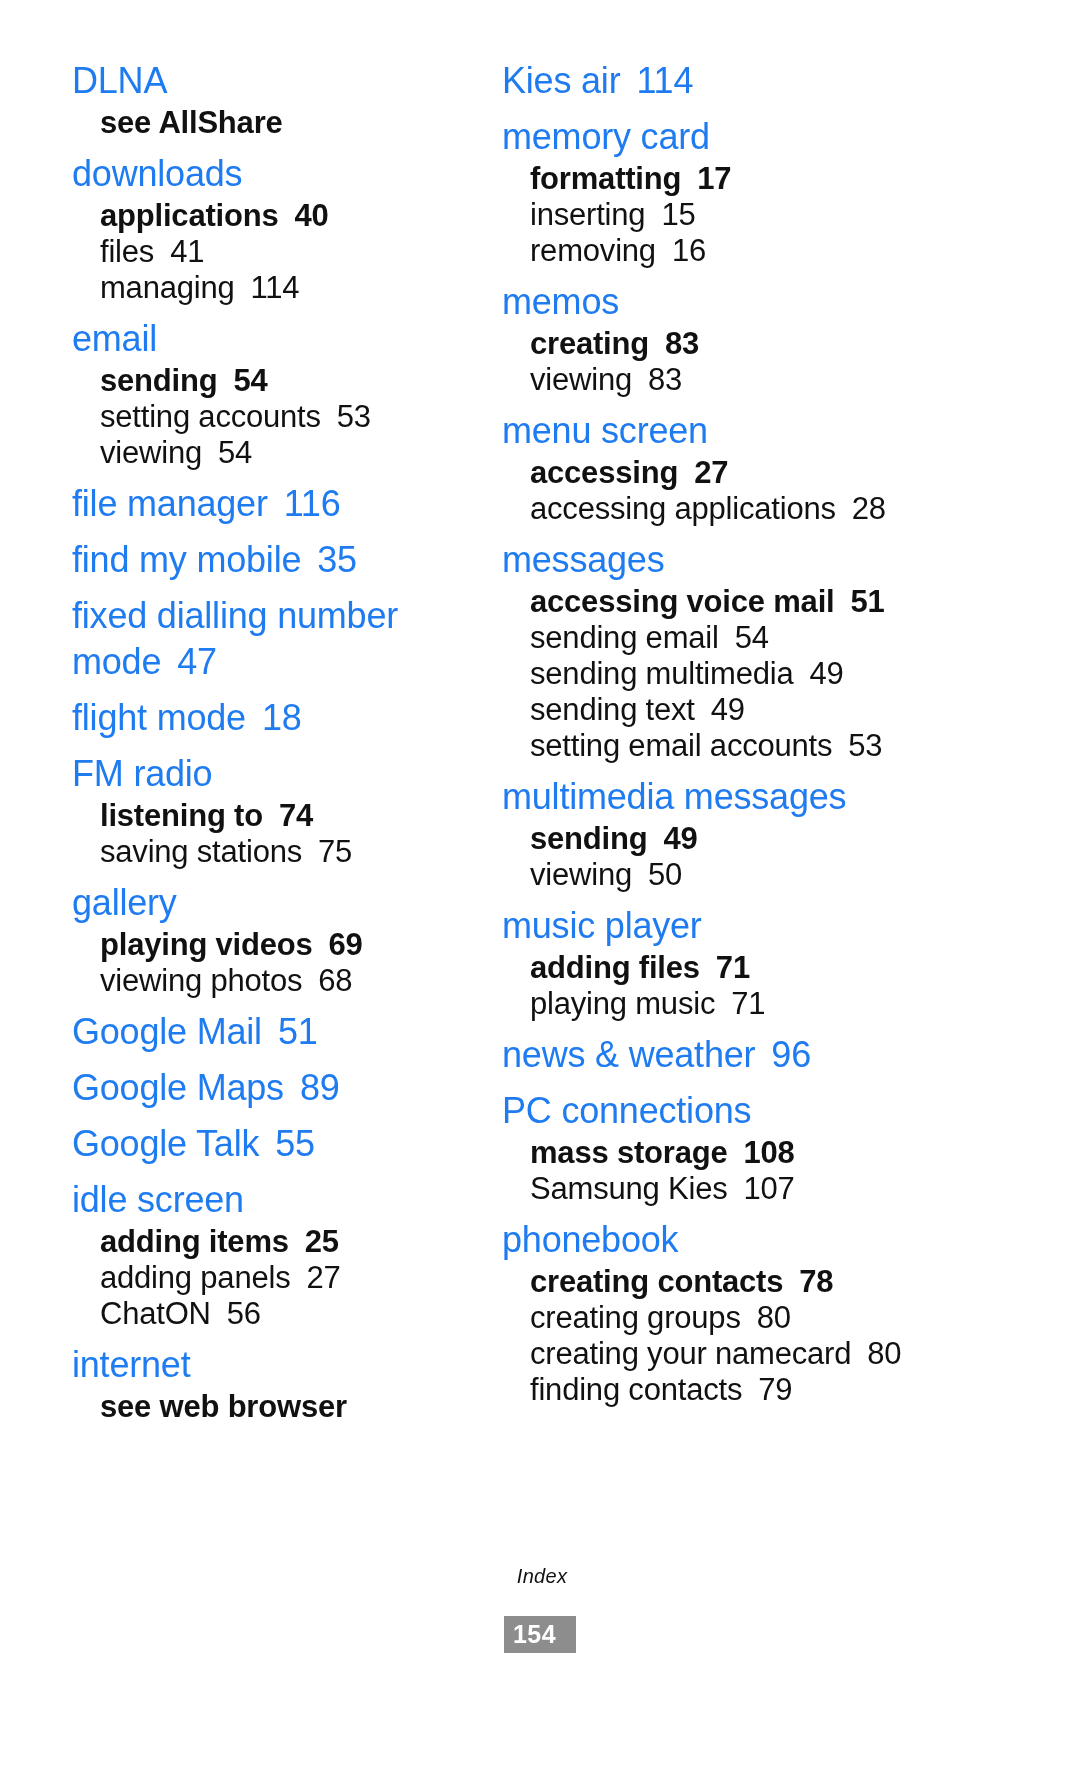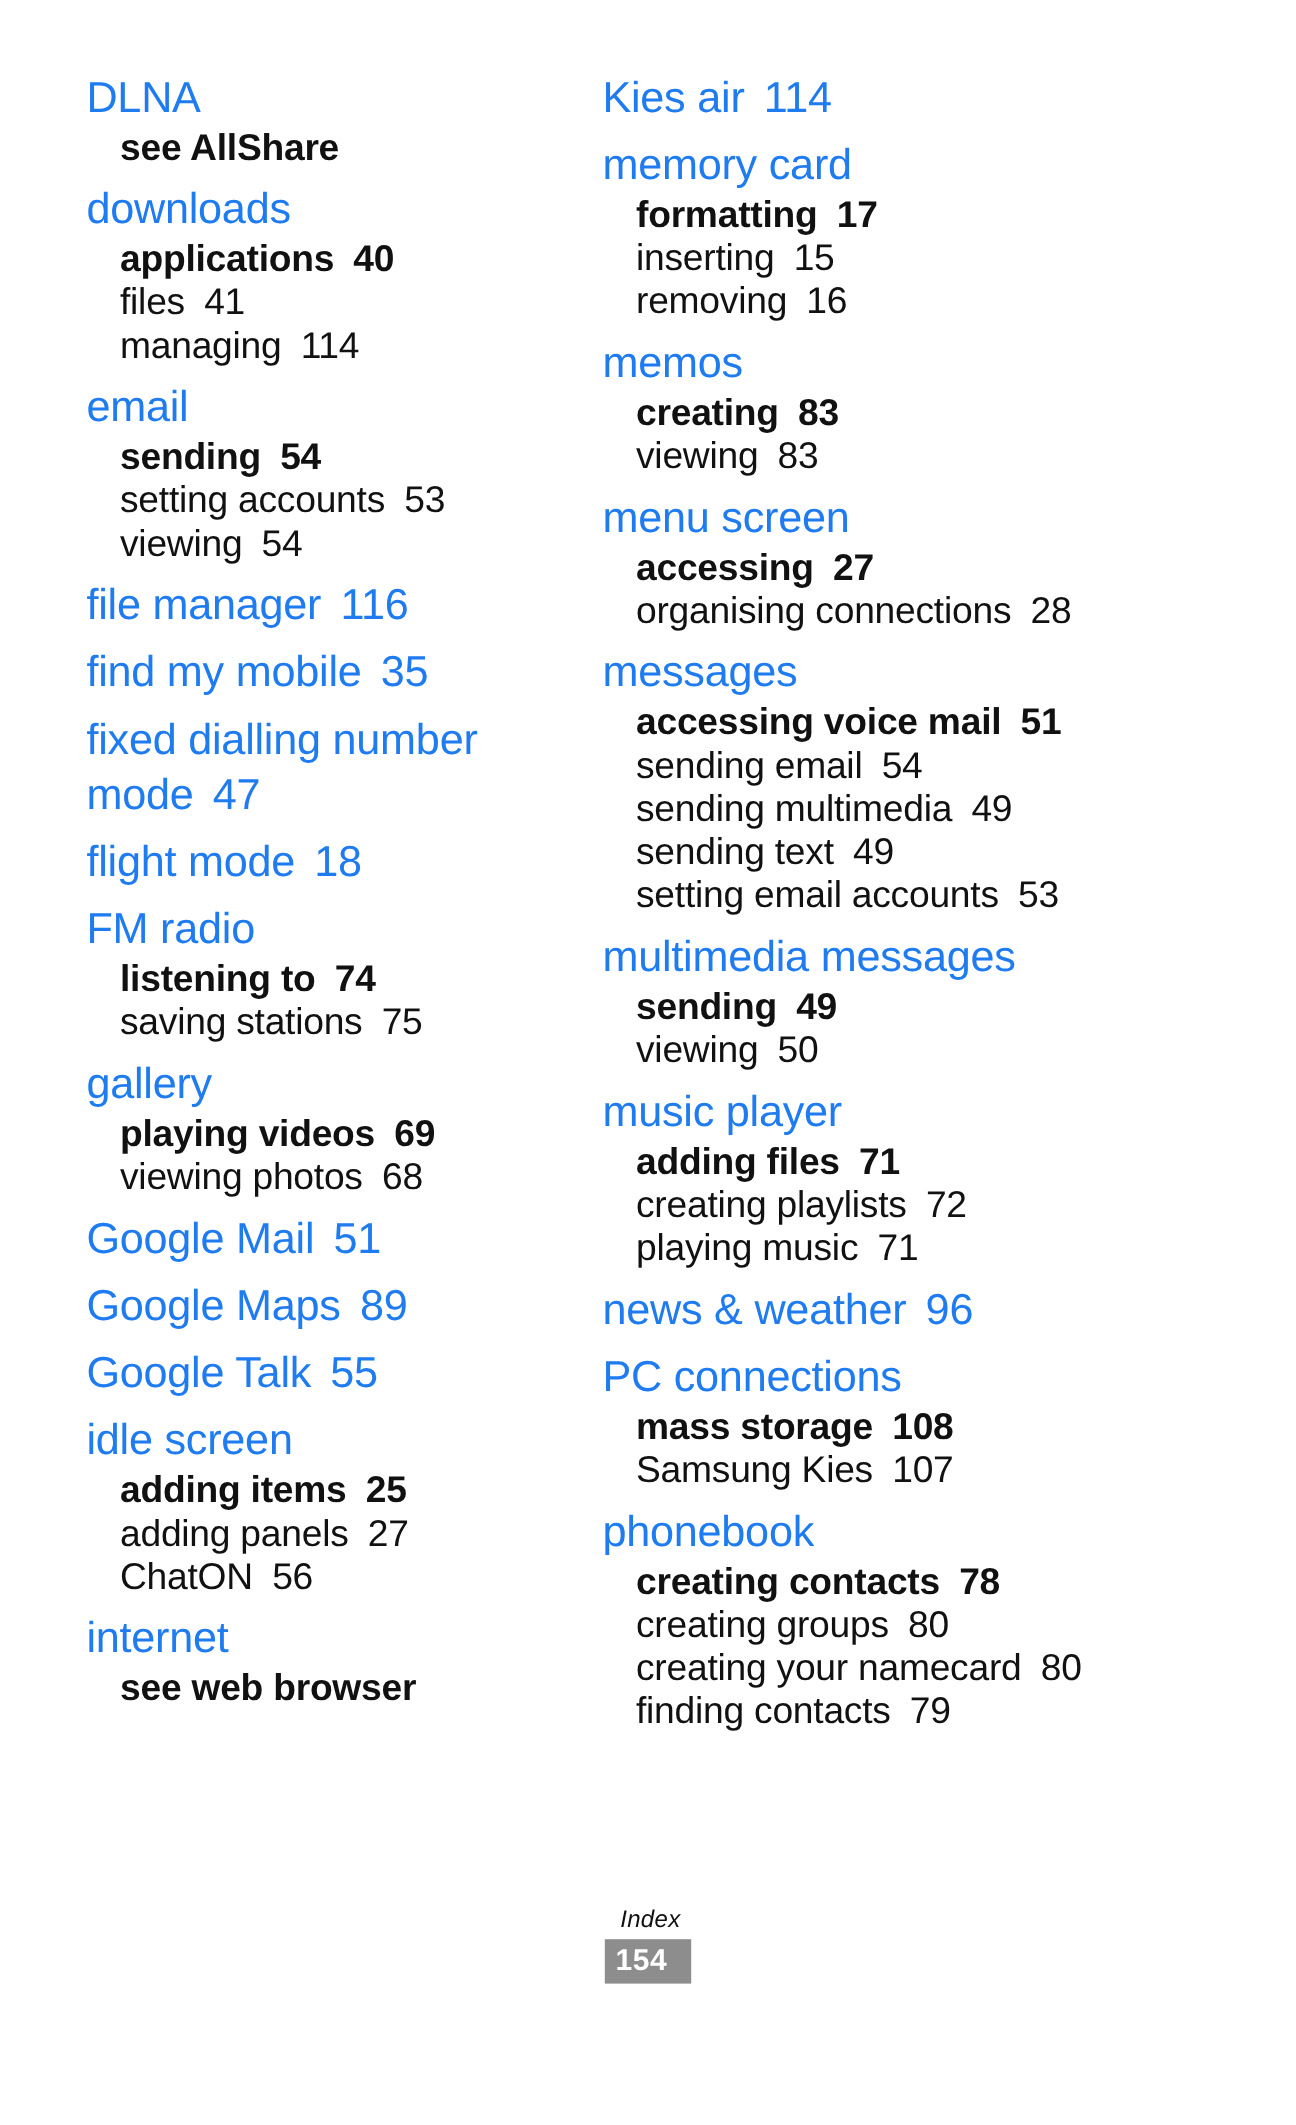--- a/index.html
+++ b/index.html
@@ -113,20 +113,21 @@
     font-size: 25px;
     font-weight: 700;
     line-height: 30px;
     padding: 3px 20px 4px 9px;
     letter-spacing: 0.5px;
   }
   .footer-inner {
     display: flex;
     flex-direction: column;
     align-items: flex-start;
+    gap: 24px;
   }
 </style>
 </head>
 <body>
 
 <div class="page">
 
   <div class="index-body">
     <div class="column column-left">
         <div class="entry"><span>DLNA</span></div>
@@ -163,33 +164,32 @@
         <div class="entry"><span>Kies air</span><span class="num">114</span></div>
         <div class="entry"><span>memory card</span></div>
         <div class="subentry"><span>formatting</span><span class="num">17</span></div>
         <div class="subentry"><span>inserting</span><span class="num">15</span></div>
         <div class="subentry"><span>removing</span><span class="num">16</span></div>
         <div class="entry"><span>memos</span></div>
         <div class="subentry"><span>creating</span><span class="num">83</span></div>
         <div class="subentry"><span>viewing</span><span class="num">83</span></div>
         <div class="entry"><span>menu screen</span></div>
         <div class="subentry"><span>accessing</span><span class="num">27</span></div>
-        <div class="subentry"><span>organising connections</span><span class="num">28</span></div>
+        <div class="subentry"><span>accessing applications</span><span class="num">28</span></div>
         <div class="entry"><span>messages</span></div>
         <div class="subentry"><span>accessing voice mail</span><span class="num">51</span></div>
         <div class="subentry"><span>sending email</span><span class="num">54</span></div>
         <div class="subentry"><span>sending multimedia</span><span class="num">49</span></div>
         <div class="subentry"><span>sending text</span><span class="num">49</span></div>
         <div class="subentry"><span>setting email accounts</span><span class="num">53</span></div>
         <div class="entry"><span>multimedia messages</span></div>
         <div class="subentry"><span>sending</span><span class="num">49</span></div>
         <div class="subentry"><span>viewing</span><span class="num">50</span></div>
         <div class="entry"><span>music player</span></div>
         <div class="subentry"><span>adding files</span><span class="num">71</span></div>
-        <div class="subentry"><span>creating playlists</span><span class="num">72</span></div>
         <div class="subentry"><span>playing music</span><span class="num">71</span></div>
         <div class="entry"><span>news &amp; weather</span><span class="num">96</span></div>
         <div class="entry"><span>PC connections</span></div>
         <div class="subentry"><span>mass storage</span><span class="num">108</span></div>
         <div class="subentry"><span>Samsung Kies</span><span class="num">107</span></div>
         <div class="entry"><span>phonebook</span></div>
         <div class="subentry"><span>creating contacts</span><span class="num">78</span></div>
         <div class="subentry"><span>creating groups</span><span class="num">80</span></div>
         <div class="subentry"><span>creating your namecard</span><span class="num">80</span></div>
         <div class="subentry"><span>finding contacts</span><span class="num">79</span></div>

